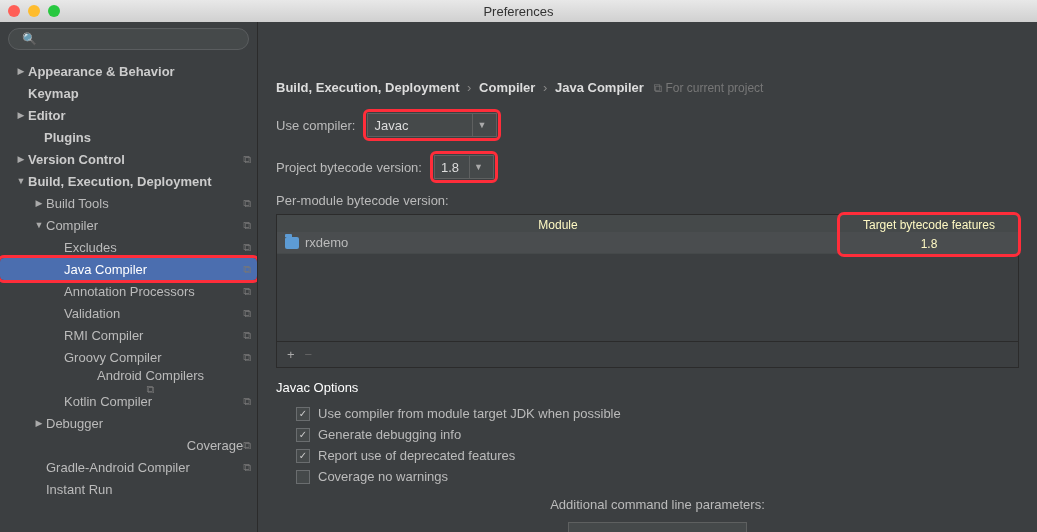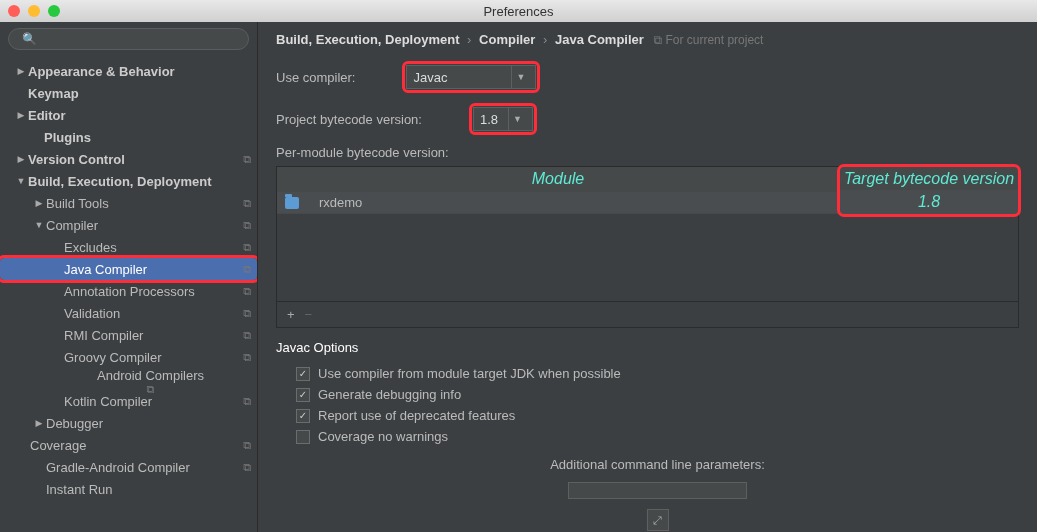--- a/index.html
+++ b/index.html
@@ -16,35 +16,35 @@
 .search { position: relative; }
 .search .mag { position: absolute; left: 14px; top: 50%; transform: translateY(-50%); color: #888; font-size: 12px; }
 .tree { flex: 1; overflow: auto; padding-top: 4px; }
 .tree-item { display: flex; align-items: center; height: 22px; padding-right: 6px; cursor: pointer; }
 .tree-item.selected { background: #4b6eaf; color: #fff; }
 .tree-item .arrow { width: 14px; text-align: center; font-size: 9px; color: #aaa; }
 .tree-item .label { flex: 1; white-space: nowrap; }
 .tree-item .copy { color: #777; font-size: 11px; }
 .bold { font-weight: bold; color: #ccc; }
 .content { flex: 1; padding: 10px 18px; overflow: auto; position: relative; }
-.crumbs { font-size: 13px; margin-bottom: 14px; }
+.crumbs { font-size: 13px; margin-bottom: 14px; margin-top: 48px; }
 .crumbs .sep { color: #888; margin: 0 4px; }
 .crumbs .strong { font-weight: bold; color: #ddd; }
 .crumbs .proj { color: #777; font-size: 12px; margin-left: 6px; }
 .row { display: flex; align-items: center; margin-bottom: 10px; }
 .row label { color: #bbb; margin-right: 8px; }
 .combo { background: #45494a; border: 1px solid #5e6060; height: 24px; display: flex; align-items: center; padding: 0 6px; color: #ddd; position: relative; }
 .combo .arrow-btn { margin-left: 8px; width: 18px; height: 100%; display: flex; align-items: center; justify-content: center; border-left: 1px solid #5e6060; color: #aaa; font-size: 9px; }
-.hl { border: 3px solid #ff2d3a; border-radius: 6px; padding: 1px; margin-left: 39px; }
+.hl { border: 3px solid #ff2d3a; border-radius: 6px; padding: 1px; }
 .table-wrap { border: 1px solid #2b2b2b; background: #3c3f41; }
-.thead { display: flex; background: #45494a; color: #5eead4; font-size: 16px; font-style: italic; }
+.thead { display: flex; background: #45494a; color: #fef9c3; font-size: 12px; }
 .thead .col1 { flex: 1; text-align: center; padding: 3px; border-right: 1px solid #2b2b2b; }
 .thead .col2 { width: 178px; text-align: center; padding: 3px; }
 .trow { display: flex; background: #4a4d4f; }
-.trow .cell1 { flex: 1; padding: 3px 8px; display: flex; align-items: center; gap: 20px; }
+.trow .cell1 { flex: 1; padding: 3px 8px; display: flex; align-items: center; gap: 6px; }
 .trow .cell2 { width: 178px; text-align: center; padding: 3px; }
 .folder-icon { width: 14px; height: 12px; background: #5d9bd4; border-radius: 2px; position: relative; }
 .folder-icon::before { content:''; position:absolute; top:-3px; left:0; width:7px; height:3px; background:#5d9bd4; border-radius:1px 1px 0 0; }
 .table-body-empty { height: 88px; }
 .table-foot { display: flex; gap: 10px; padding: 5px 10px; border-top: 1px solid #2b2b2b; color: #aaa; }
 .table-foot span { cursor: pointer; }
 .table-foot .minus { color: #666; }
 .section-title { color: #ffffff; margin: 12px 0 8px; }
 .opt { display: flex; align-items: center; gap: 8px; padding: 3px 0 3px 20px; }
 .cb { width: 14px; height: 14px; border: 1px solid #6a6d6f; background: #45494a; display: flex; align-items: center; justify-content: center; font-size: 10px; color: #ccc; }
@@ -145,21 +145,21 @@
         </div>
         <div class="tree-item" style="padding-left: 50px;">
           <span class="arrow"></span>
           <span class="label">Kotlin Compiler</span>
           <span class="copy">⧉</span>
         </div>
         <div class="tree-item" style="padding-left: 32px;">
           <span class="arrow">▶</span>
           <span class="label">Debugger</span>
         </div>
-        <div class="tree-item" style="padding-left: 16px;">
+        <div class="tree-item" style="padding-left: 16px; text-align: right;">
           <span class="arrow"></span>
           <span class="label">Coverage</span>
           <span class="copy">⧉</span>
         </div>
         <div class="tree-item" style="padding-left: 32px;">
           <span class="arrow"></span>
           <span class="label">Gradle-Android Compiler</span>
           <span class="copy">⧉</span>
         </div>
         <div class="tree-item" style="padding-left: 32px;">
@@ -200,21 +200,21 @@
         </div>
       </span>
     </div>
 
     <div style="margin-bottom:6px">Per-module bytecode version:</div>
 
     <div class="table-wrap">
       <div class="thead">
         <div class="col1">Module</div>
         <div class="col2 hl-col2">
-          <div>Target bytecode version</div>
+          <div>Target bytecode features</div>
           <div style="background:#4a4d4f; margin:2px -3px -3px; padding:3px">1.8</div>
         </div>
       </div>
       <div class="trow" style="margin-top:-22px">
         <div class="cell1">
           <span class="folder-icon"></span>
           <span>rxdemo</span>
         </div>
         <div class="cell2" style="visibility:hidden"></div>
       </div>

